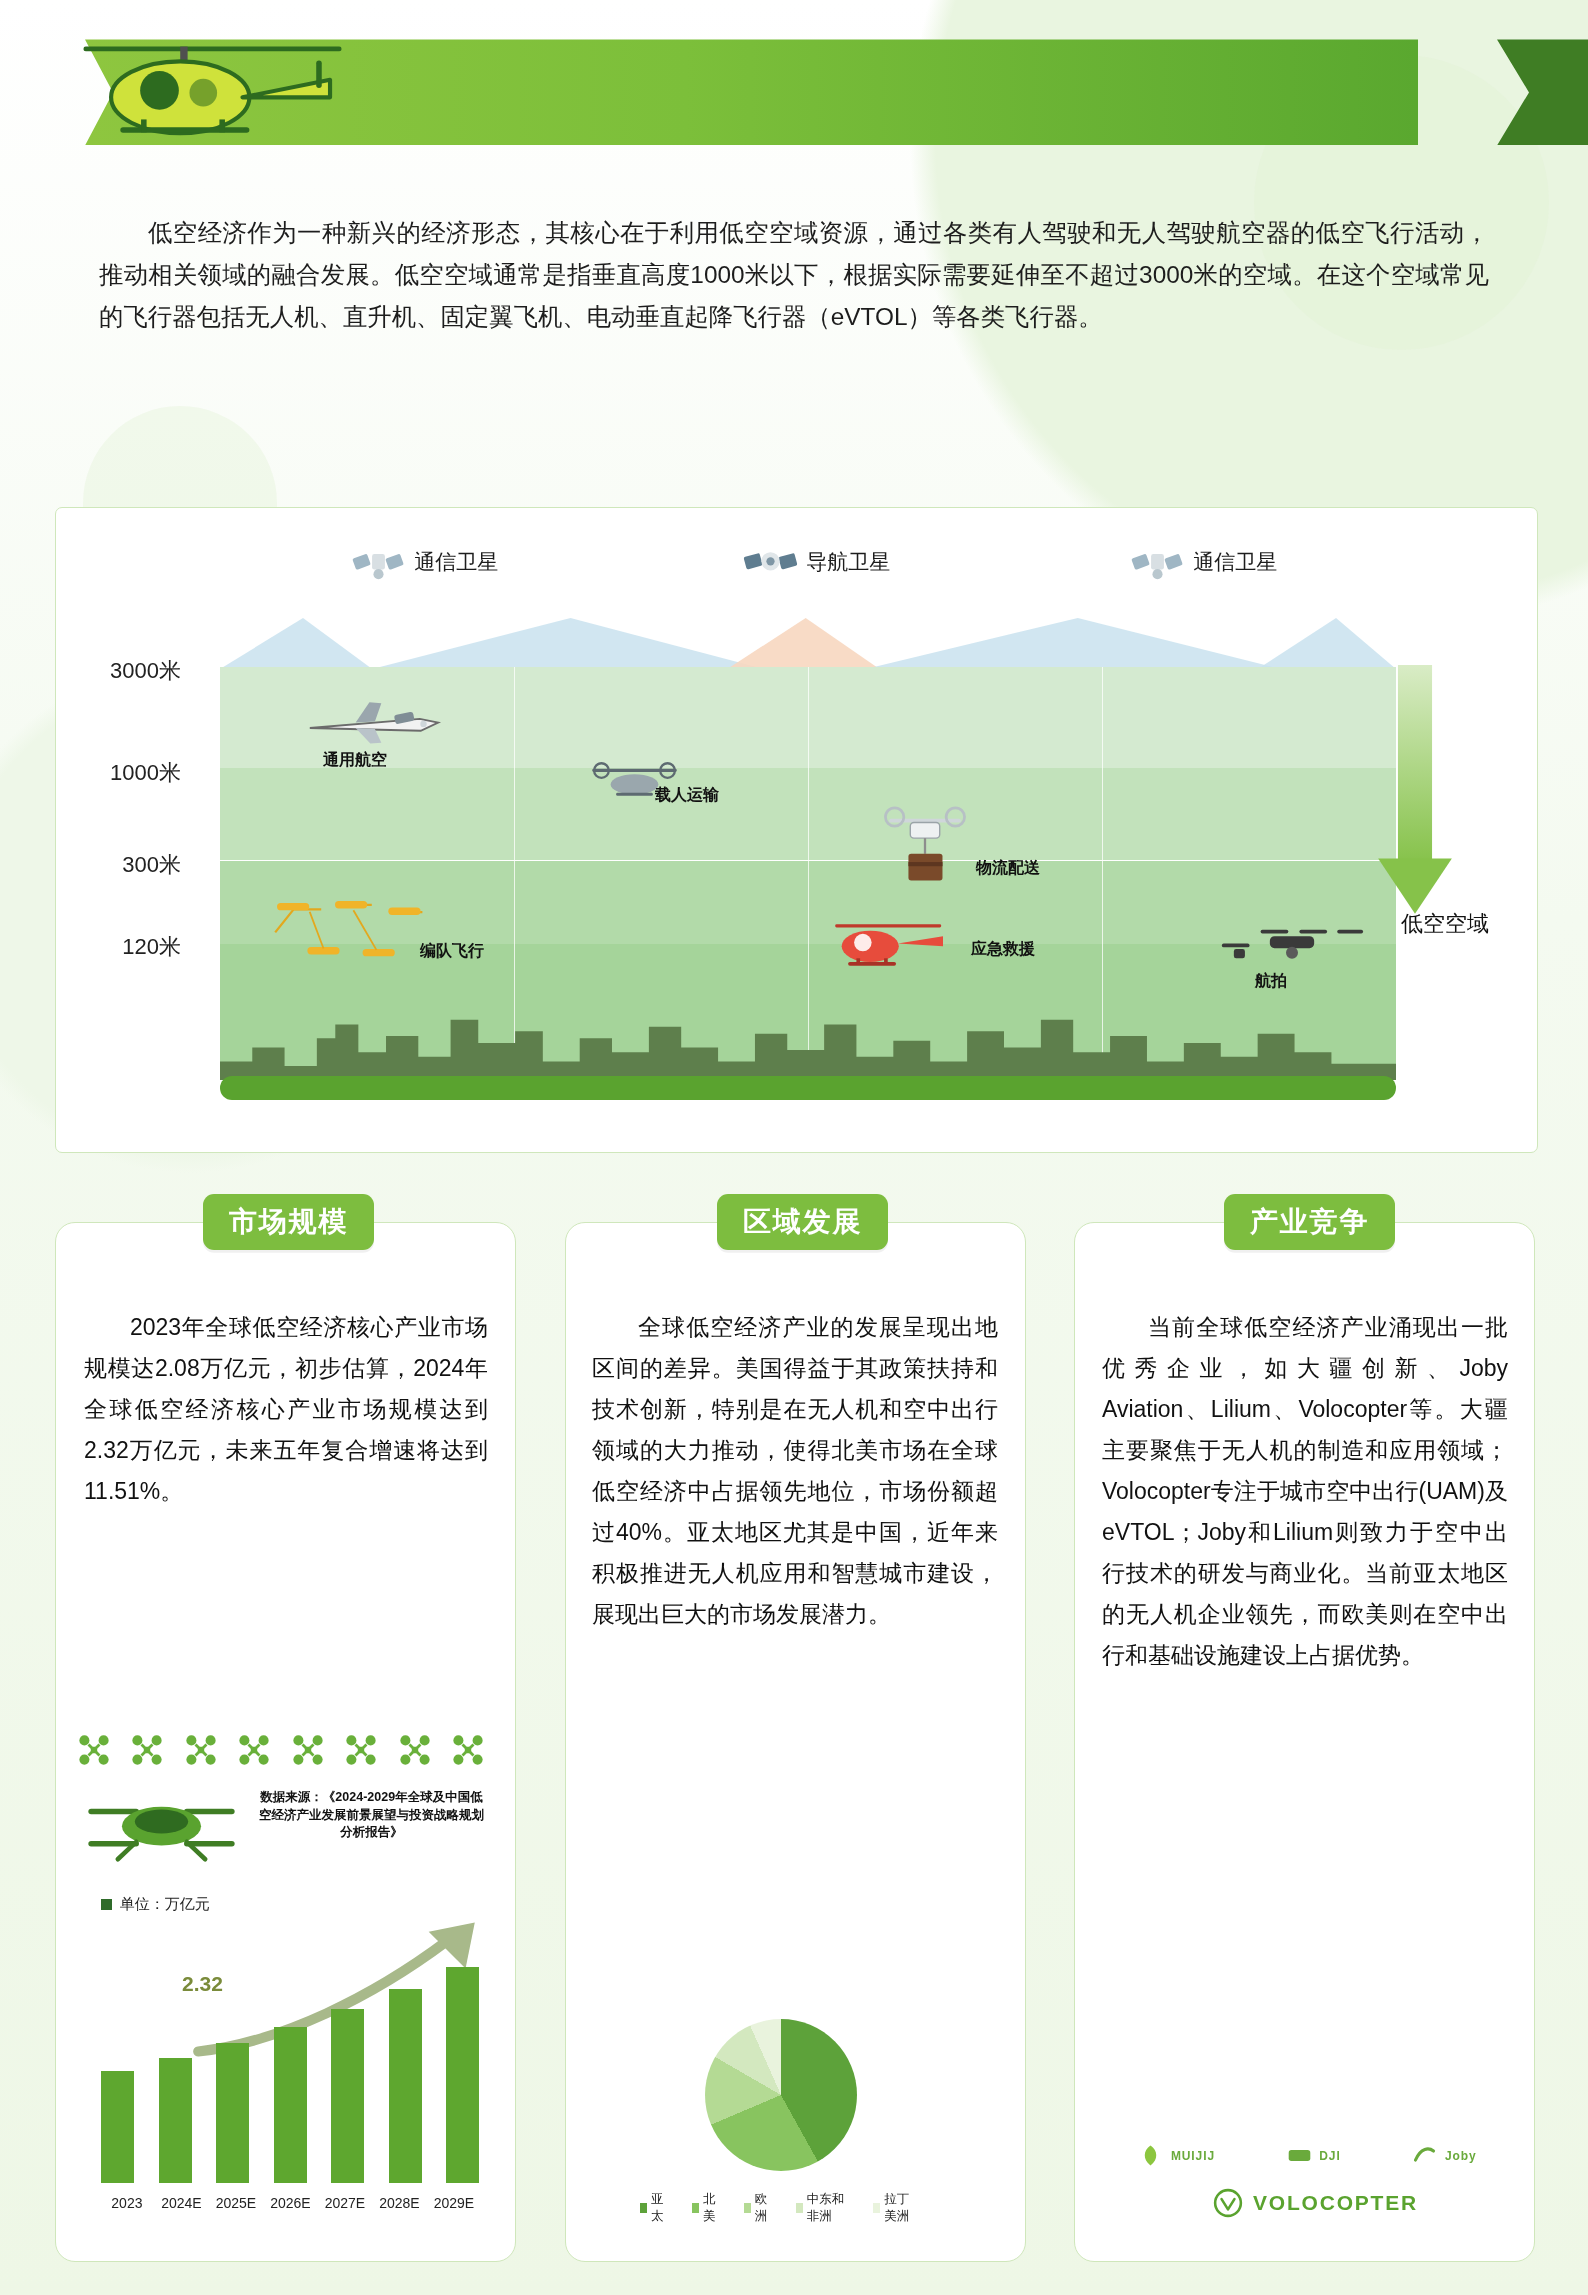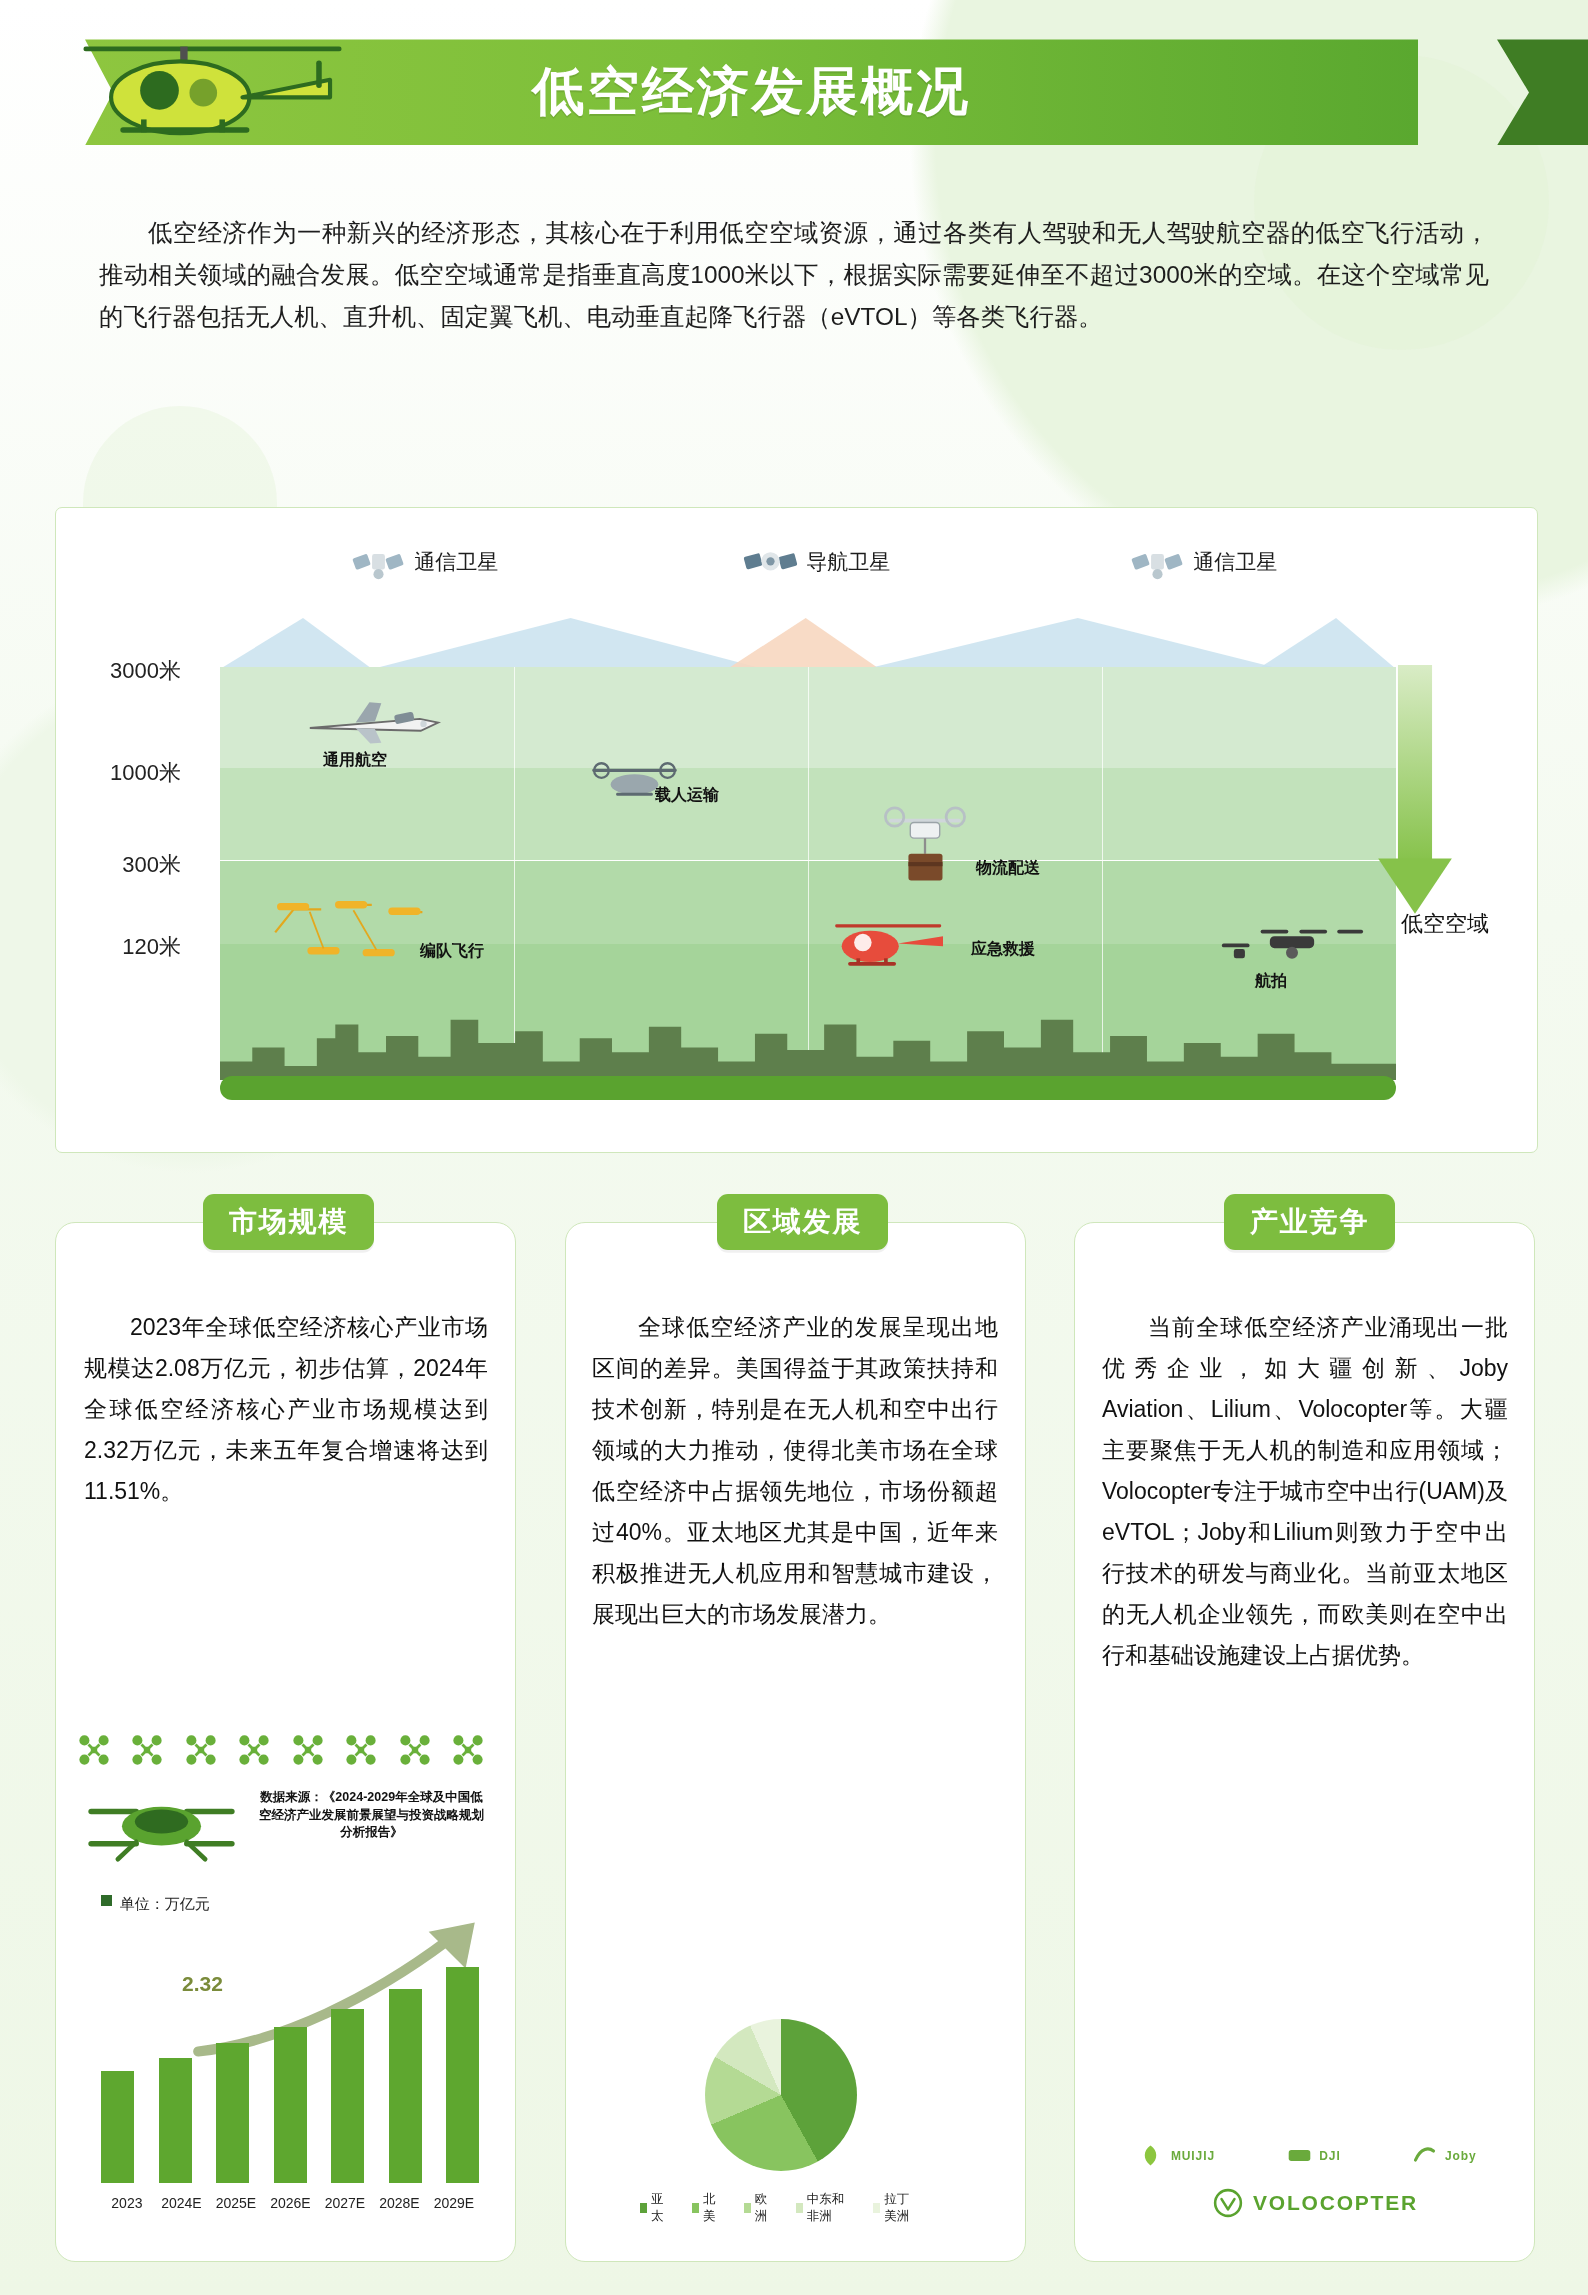--- a/index.html
+++ b/index.html
@@ -222,21 +222,21 @@
   }
   .big-drone { position: absolute; left: 35px; top: 588px; width: 161px; height: 92px; }
 
   .bar-chart {
     position: absolute;
     left: 37px; top: 701px;
     width: 406px; height: 323px;
   }
   .legend-unit {
     position: absolute; left: 18.4px; top: 0;
-    display: flex; align-items: flex-start; gap: 7.4px;
+    display: flex; align-items: center; gap: 7.4px;
     font-size: 15px; color: #222;
   }
   .legend-sq { width: 11px; height: 11px; background: #2f6b2a; }
   .bars {
     position: absolute;
     left: 18.4px; bottom: 35px;
     width: 378px; height: 217px;
     display: flex; align-items: flex-end; justify-content: space-between;
   }
   .bar { width: 33px; background: #5ea72f; }
@@ -300,21 +300,20 @@
 <body>
 
 <div class="page">
 
   <div class="soft-blob" style="left:1254px; top:55px; width:295px; height:295px;"></div>
   <div class="soft-blob" style="left:83px; top:406px; width:194px; height:194px; opacity:.4;"></div>
 
   <div class="header">
     <div class="banner"></div>
     <div class="banner-notch"></div>
-    <div class="banner-title">低空经济发展概况</div>
     <svg class="heli" viewBox="0 0 640 290">
       <rect x="40" y="40" width="560" height="10" rx="5" fill="#2d6b1f"></rect>
       <rect x="250" y="40" width="16" height="40" fill="#4f4f4f"></rect>
       <ellipse cx="250" cy="150" rx="150" ry="78" fill="#cfe23b"></ellipse>
       <ellipse cx="250" cy="150" rx="150" ry="78" fill="none" stroke="#2d6b1f" stroke-width="9"></ellipse>
       <circle cx="205" cy="135" r="42" fill="#2d6b1f"></circle>
       <circle cx="300" cy="140" r="30" fill="#2d6b1f" opacity=".55"></circle>
       <path d="M385 150 L575 112 L575 150 Z" fill="#cfe23b" stroke="#2d6b1f" stroke-width="9" stroke-linejoin="round"></path>
       <rect x="545" y="70" width="12" height="60" rx="6" fill="#2d6b1f"></rect>
       <rect x="120" y="215" width="280" height="12" rx="6" fill="#2d6b1f"></rect>

